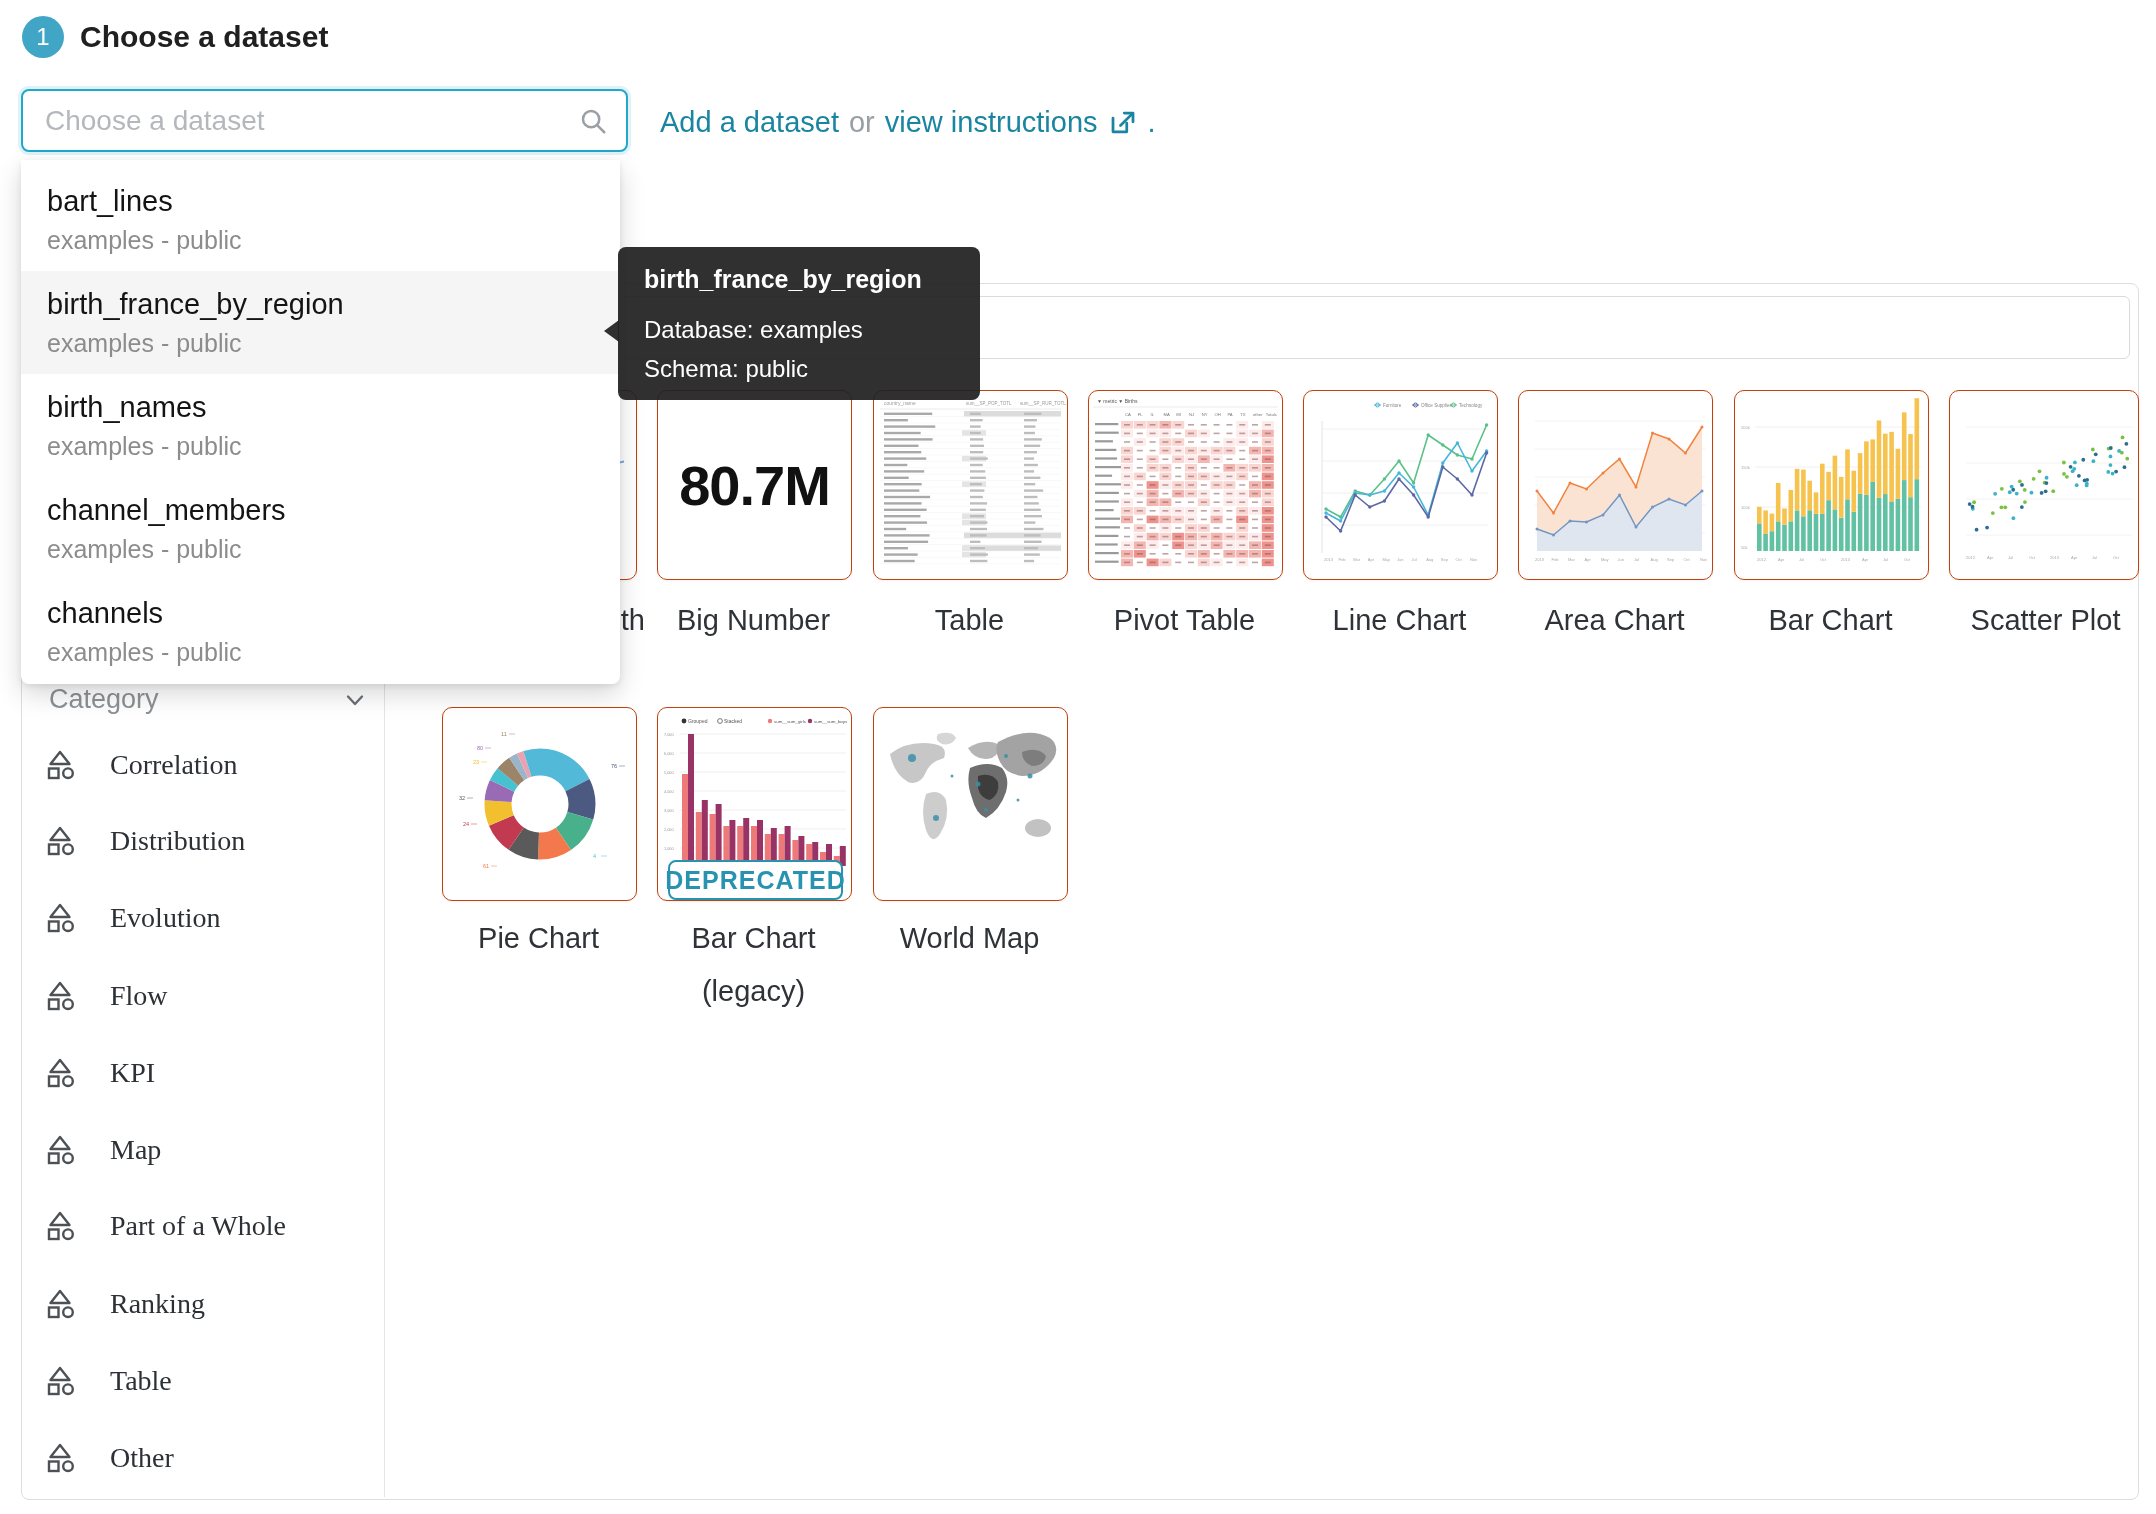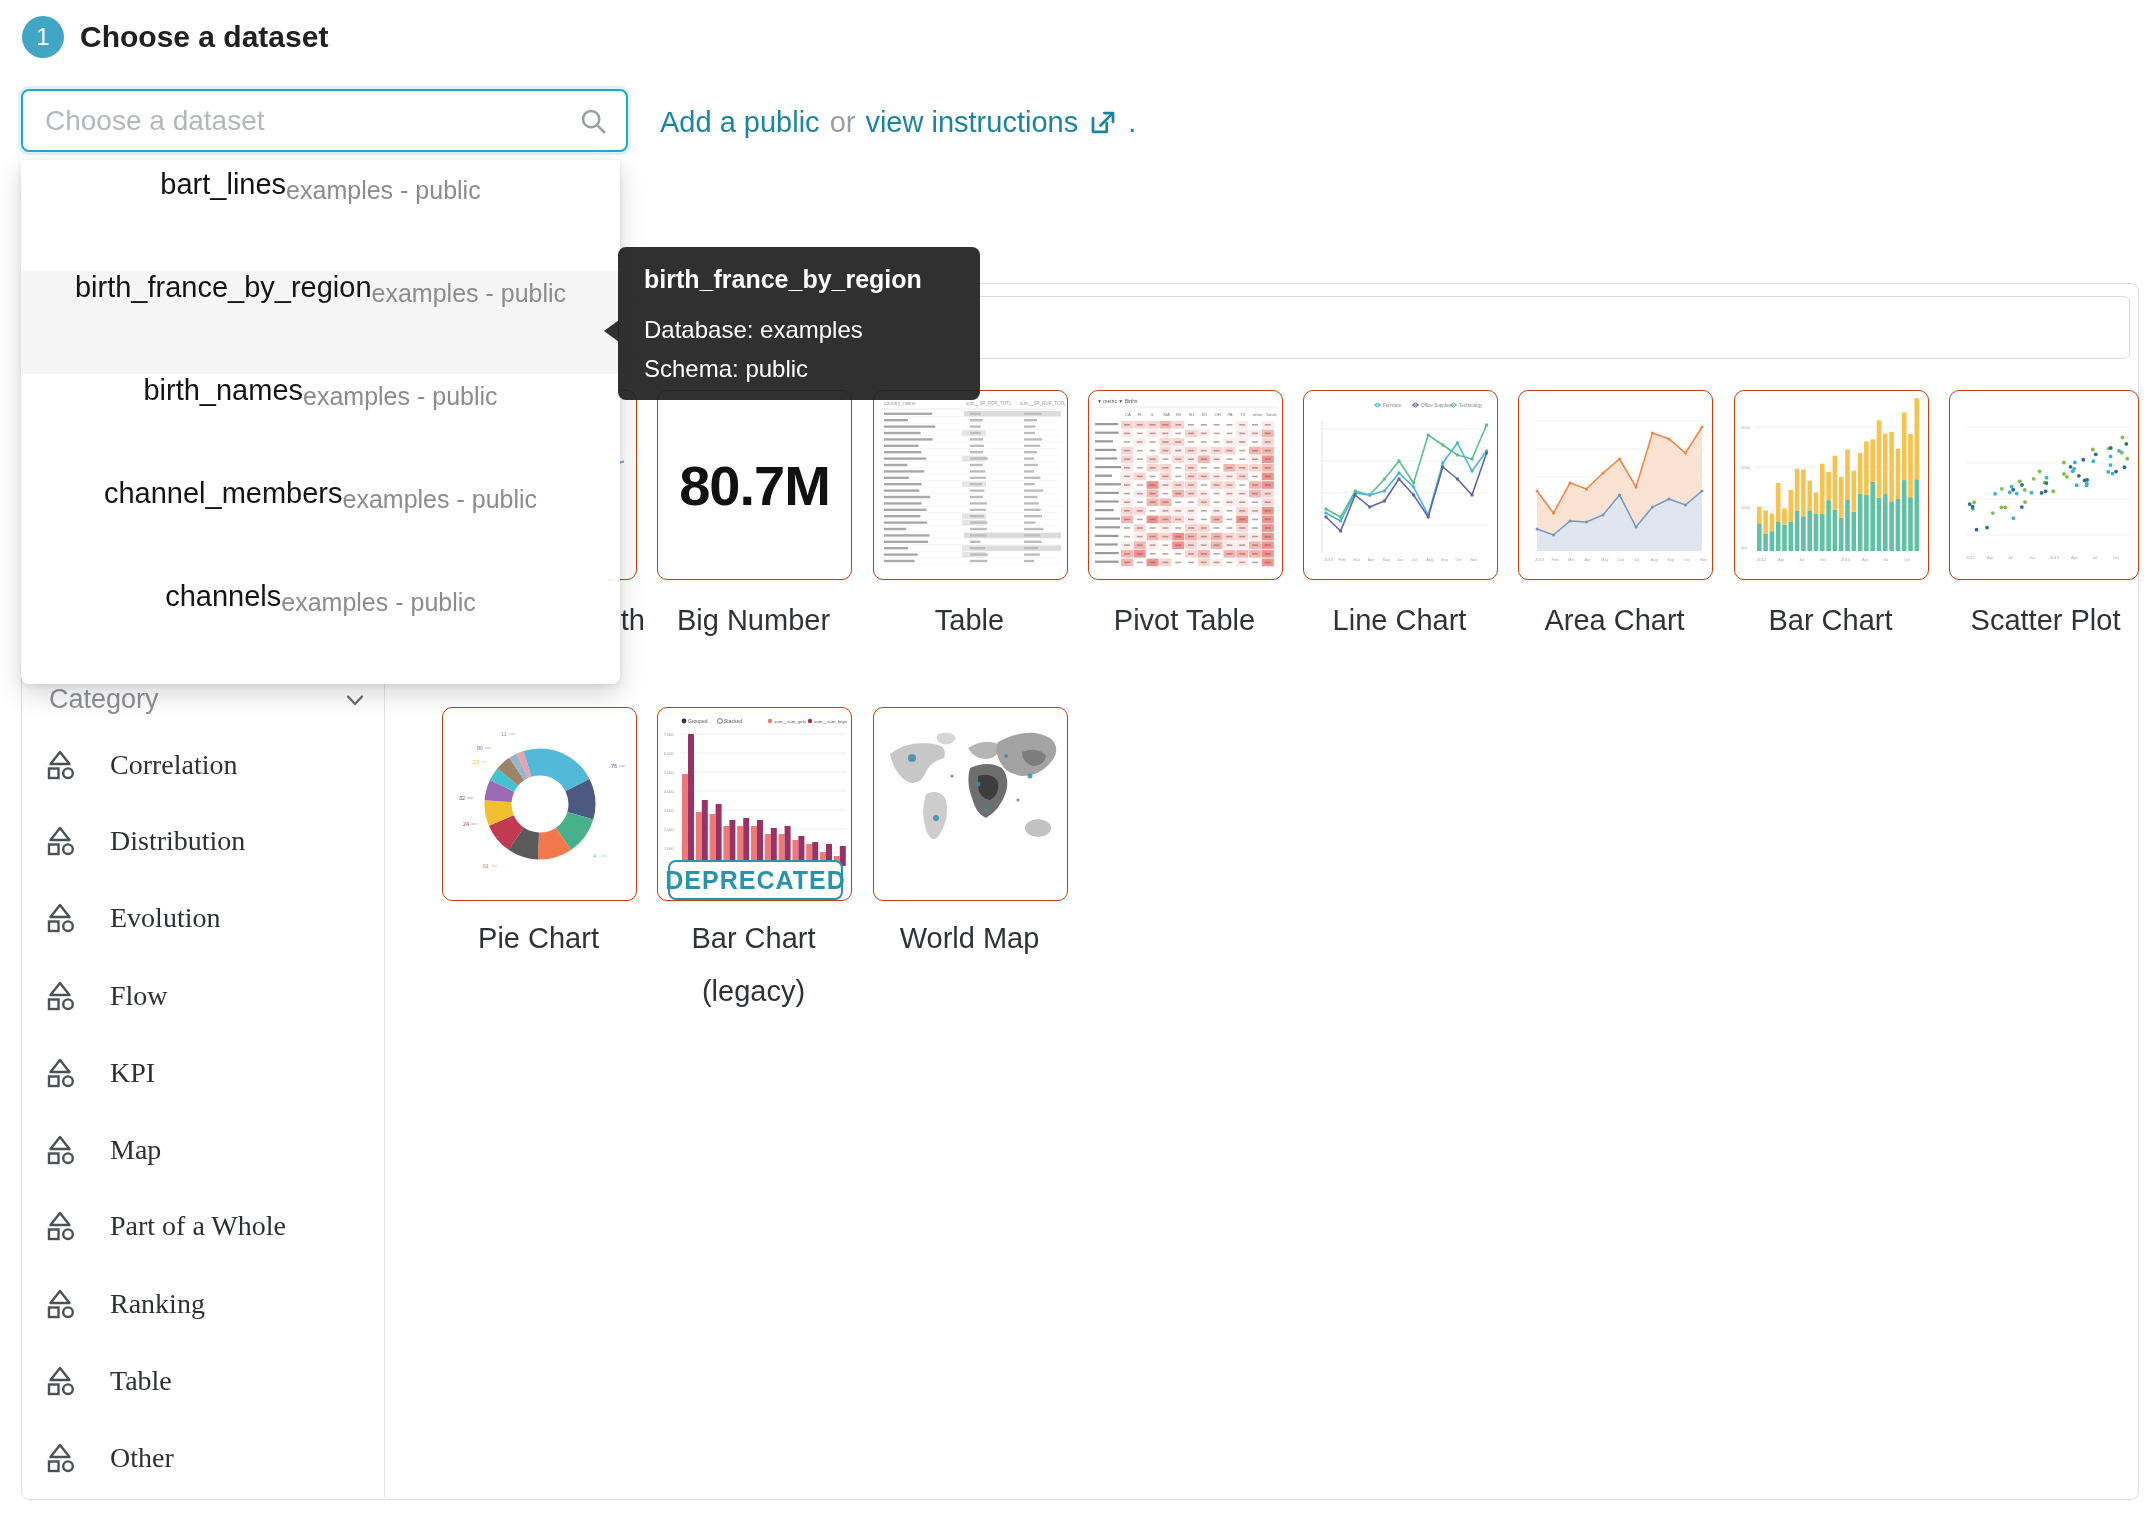--- a/index.html
+++ b/index.html
@@ -40,21 +40,21 @@
   .big-number{width:100%;height:100%;display:flex;align-items:center;justify-content:center;
     font-size:56px;font-weight:bold;color:#111;letter-spacing:-1px;}
   .badge-deprecated{left:668px;top:860px;width:171px;height:36px;background:#fff;border:2px solid #2893b1;
     border-radius:8px;color:#2893b1;font-weight:bold;font-size:25px;letter-spacing:1px;
     display:flex;align-items:center;justify-content:center;z-index:5;}
 
   
   .dropdown{left:21px;top:160px;width:599px;height:524px;background:#fff;z-index:40;
     border-radius:0 0 8px 8px;box-shadow:0 10px 26px rgba(0,0,0,.16),0 2px 6px rgba(0,0,0,.08);
     padding-top:8px;box-sizing:border-box;}
-  .dd-option{height:103px;padding:0 26px;display:flex;flex-direction:row;justify-content:center;cursor:pointer;}
+  .dd-option{height:103px;padding:0 26px;display:flex;flex-direction:column;justify-content:center;cursor:pointer;}
   .dd-option.hl{background:#f5f5f5;}
   .dd-name{font-size:29px;color:#141414;}
   .dd-meta{font-size:25px;color:#8c8c8c;margin-top:8px;}
 
   
   .tooltip{left:618px;top:247px;width:362px;height:153px;background:rgba(32,32,32,.93);z-index:50;
     border-radius:8px;color:#fff;padding:18px 26px;box-sizing:border-box;}
   .tt-title{font-size:25px;font-weight:bold;margin-bottom:16px;}
   .tt-line{font-size:24px;line-height:39px;}
   .tt-arrow{left:604px;top:320px;width:0;height:0;z-index:50;
@@ -74,21 +74,21 @@
     <span class="ph">Choose a dataset</span>
     <span class="sicon">
       <svg width="30" height="30" viewBox="0 0 24 24" fill="none" stroke="#9aa0a6" stroke-width="2" stroke-linecap="round">
         <circle cx="10.5" cy="10.5" r="6.5"></circle>
           <line x1="15.5" y1="15.5" x2="21" y2="21"></line>
       </svg>
     </span>
   </div>
 
   <div class="abs helper">
-    <span class="link">Add a public</span>
+    <span class="link">Add a dataset</span>
     <span class="muted">or</span>
     <span class="link">view instructions</span>
     <span>
       <svg width="30" height="30" viewBox="0 0 24 24" fill="none" stroke="#1a85a0" stroke-width="2.2" stroke-linecap="round" stroke-linejoin="round">
         <path d="M4 8v11h11v-7"></path>
           <path d="M13 4h7v7"></path>
           <line x1="10" y1="14" x2="19.5" y2="4.5"></line>
       </svg>
     </span>
     <span class="link">.</span>

